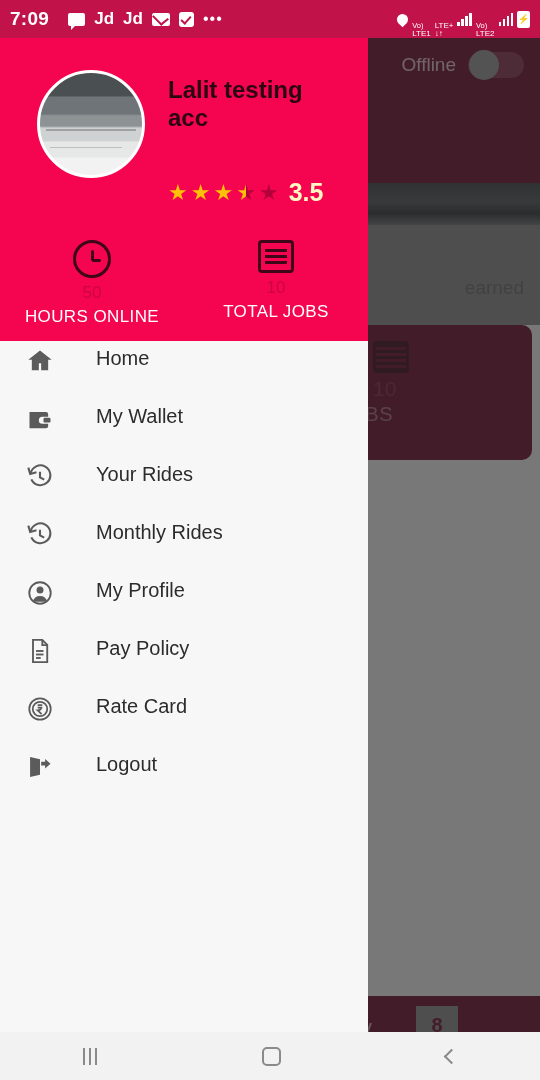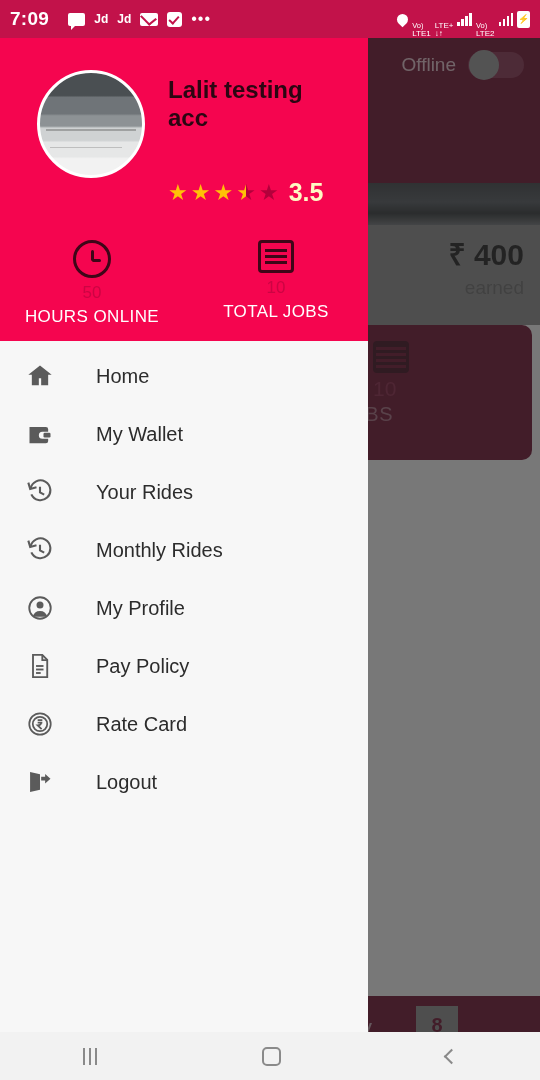--- a/index.html
+++ b/index.html
@@ -95,21 +95,21 @@
   .sb-left { display:flex; align-items:center; gap:9px; flex:1; }
   .sb-right { display:flex; align-items:center; gap:4px; }
   .ic { display:inline-block; }
   .ic-chat {
     width:17px; height:13px; background:#fff; border-radius:2px; position:relative;
   }
   .ic-chat:after {
     content:""; position:absolute; left:3px; bottom:-4px;
     border-left:5px solid #fff; border-bottom:5px solid transparent;
   }
-  .sb-jd { font-size:12px; font-weight:bold; }
+  .sb-jd { font-size:17px; font-weight:bold; }
   .ic-mail {
     width:18px; height:13px; background:#fff; border-radius:2px;
     position:relative; overflow:hidden;
   }
   .ic-mail:after {
     content:""; position:absolute; left:2px; top:0px;
     width:11px; height:8px; border:2px solid #c2124a;
     border-top:none; border-left:none; transform:rotate(45deg) skew(-6deg);
   }
   .ic-check {
@@ -204,21 +204,21 @@
     width:9px; height:3px; background:#3e0618; border-radius:2px;
   }
   .list-icon {
     width:36px; height:33px; border:3px solid #3e0618; border-radius:4px;
     background:repeating-linear-gradient(180deg,#3e0618 0 3px,#f5054f 3px 6px);
     background-clip:content-box; padding:3px 4px;
   }
 
   .menu { padding-top:6px; }
   .menu-item {
-    display:flex; align-items:center; height:58px; padding-left:20px;
+    display:flex; align-items:flex-start; height:58px; padding-left:20px;
   }
   .menu-icon {
     width:40px; display:flex; align-items:center; justify-content:center;
     color:#5b5b5b;
   }
   .menu-label {
     margin-left:36px; color:#2c2c2c; font-size:20px;
   }
 
   
@@ -244,21 +244,20 @@
     <div class="bg-topbar"></div>
     <div class="bg-offline-wrap">
       <span class="bg-offline-label">Offline</span>
       <span class="bg-toggle">
           <span class="knob"></span>
         </span>
     </div>
     <div class="bg-maroon-band"></div>
     <div class="bg-photo"></div>
     <div class="bg-earn">
-      <span class="bg-earn-amt">₹ 400</span>
       <span class="bg-earn-sub">earned</span>
     </div>
     <div class="bg-card">
       <span class="bg-card-icon"></span>
       <span class="bg-card-num">10</span>
       <span class="bg-card-label">AL JOBS</span>
     </div>
     <div class="bg-bottom-bar">
       <span class="bg-bottom-text">y</span>
       <span class="bg-badge">8</span>

